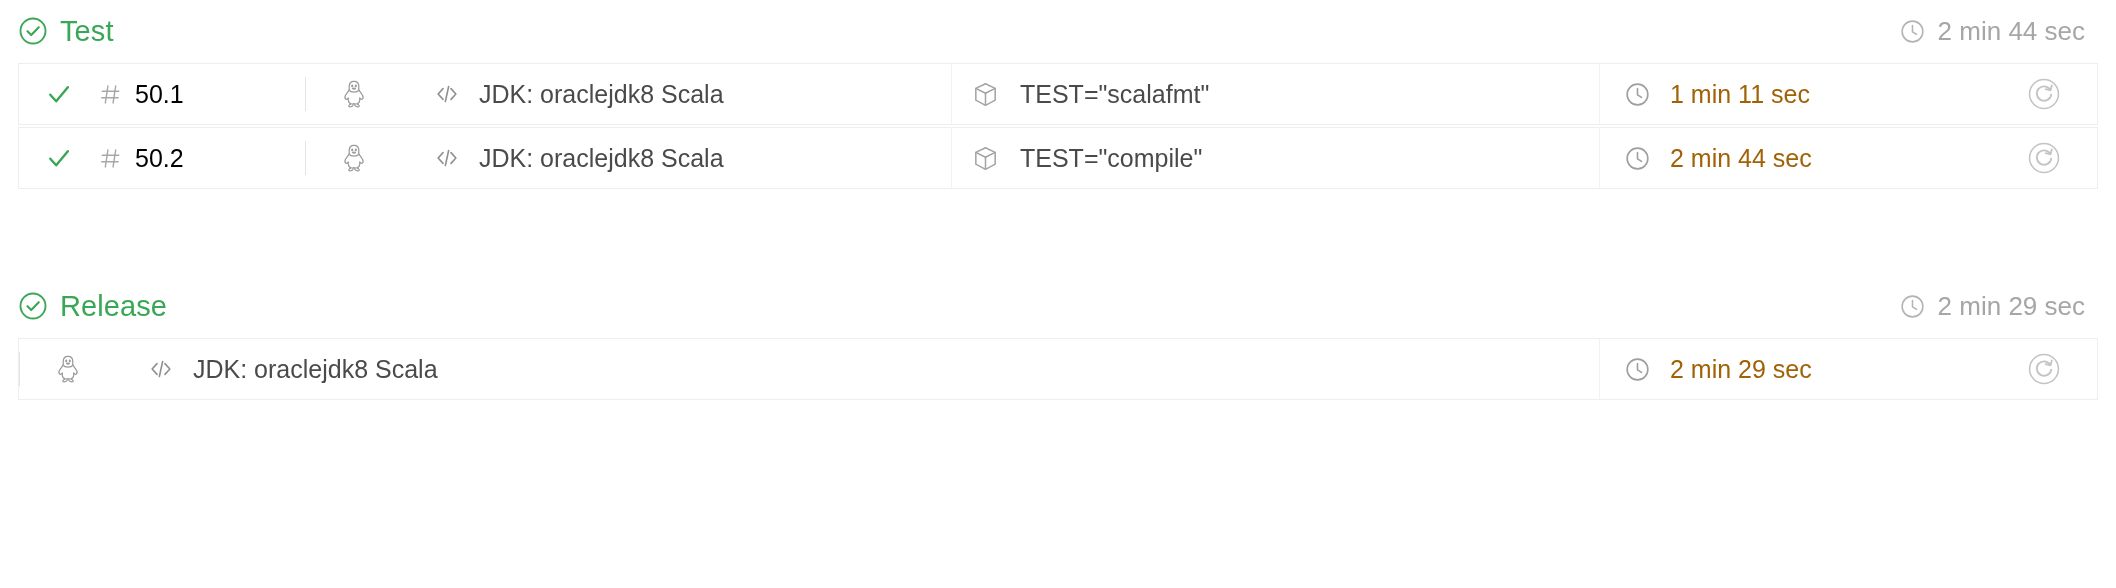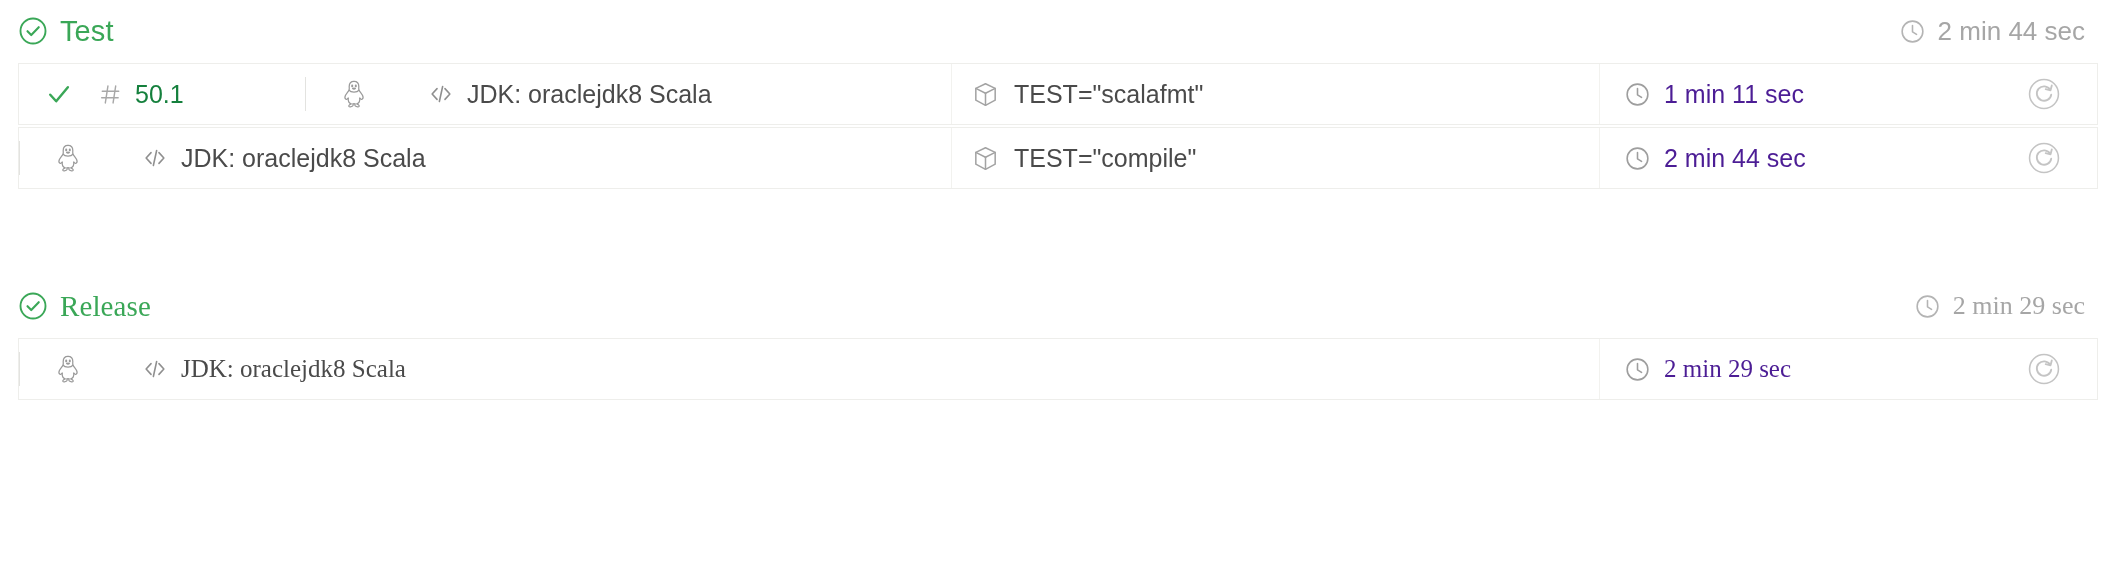--- a/index.html
+++ b/index.html
@@ -20,21 +20,20 @@
     padding: 0;
     box-sizing: border-box;
   }
 
   
   .stage {
     width: 100%;
   }
   .stage + .stage {
     margin-top: 86px;
-    font-family: Liberation Serif, serif;
   }
 
   .stage-header {
     display: flex;
     align-items: center;
     height: 58px;
     padding: 4px 22px 0 18px;
     box-sizing: border-box;
   }
   .stage-status-icon {
@@ -76,39 +75,40 @@
     border: 1px solid #eeeeeb;
     background: #ffffff;
     box-sizing: border-box;
   }
 
   .cell {
     display: flex;
     align-items: center;
     box-sizing: border-box;
     min-width: 0;
+    gap: 6px;
   }
 
   
   .cell-build {
     flex: 0 0 286px;
     padding-left: 26px;
     gap: 0;
   }
   .check-icon {
     width: 28px; height: 28px; flex: 0 0 28px; display: block;
     margin-right: 26px;
   }
   .hash-icon {
     width: 23px; height: 23px; flex: 0 0 23px; display:block;
     margin-right: 13px;
   }
   .build-number {
     font-size: 25px;
-    color: #15803d;
+    color: #000000;
     white-space: nowrap;
   }
 
   .col-divider {
     flex: 0 0 1px;
     width: 1px;
     background: #e3e3e0;
     margin: 13px 0;
   }
 
@@ -160,21 +160,21 @@
     flex: 0 0 392px;
     padding-left: 24px;
     border-left: 1px solid #f2f2ef;
   }
   .cell-duration .clock-icon {
     width: 27px; height: 27px; flex: 0 0 27px; display:block;
     margin-right: 13px;
   }
   .duration-text {
     font-size: 25px;
-    color: #4c1d95;
+    color: #a16207;
     white-space: nowrap;
   }
 
   
   .cell-action {
     flex: 0 0 106px;
     justify-content: center;
   }
   .restart-icon {
     width: 34px; height: 34px; flex: 0 0 34px; display:block;
@@ -253,20 +253,32 @@
           </div>
           <div class="cell cell-action">
             <svg viewBox="0 0 24 24" class="restart-icon" fill="none">
               <circle cx="12" cy="12" r="10.2" stroke="#c4c4c4" stroke-width="1.1"></circle>
               <path d="M16.4 9.0 A5.1 5.1 0 1 0 17.1 12.4" stroke="#c4c4c4" stroke-width="1.3" stroke-linecap="round"></path>
               <path d="M17.5 6.0 L16.6 9.4 L13.2 8.6" stroke="#c4c4c4" stroke-width="1.3" stroke-linecap="round" stroke-linejoin="round"></path>
             </svg>
           </div>
         </div>
         <div class="job-row">
+          <div class="cell cell-build">
+            <svg viewBox="0 0 24 24" class="check-icon" fill="none">
+              <path d="M4.5 12.6 L9.6 18.2 L19.6 6.2" stroke="#3aa757" stroke-width="2.1" stroke-linecap="round" stroke-linejoin="round"></path>
+            </svg>
+            <svg viewBox="0 0 24 24" class="hash-icon" fill="none">
+              <path d="M9.3 3.2 L6.6 20.8" stroke="#a8a8a8" stroke-width="1.5" stroke-linecap="round"></path>
+              <path d="M17.4 3.2 L14.7 20.8" stroke="#a8a8a8" stroke-width="1.5" stroke-linecap="round"></path>
+              <path d="M3.4 8.6 L20.6 8.6" stroke="#a8a8a8" stroke-width="1.5" stroke-linecap="round"></path>
+              <path d="M2.8 15.4 L20.0 15.4" stroke="#a8a8a8" stroke-width="1.5" stroke-linecap="round"></path>
+            </svg>
+            <span class="build-number">50.2</span>
+          </div>
           <div class="col-divider"></div>
           <div class="cell cell-config">
             <svg viewBox="0 0 32 32" class="tux-icon" fill="none">
               <path d="M16 3.4 C12.9 3.4 11.2 5.7 11.2 8.6 C11.2 10.1 11.5 11.2 11.0 12.2 C10.2 13.8 8.3 15.5 7.4 17.6 C6.6 19.4 6.9 20.7 7.9 21.2 C8.8 21.6 9.6 21.0 10.2 20.2" stroke="#9a9a9a" stroke-width="1.25" stroke-linejoin="round" stroke-linecap="round" fill="none"></path>
               <path d="M16 3.4 C19.1 3.4 20.8 5.7 20.8 8.6 C20.8 10.1 20.5 11.2 21.0 12.2 C21.8 13.8 23.7 15.5 24.6 17.6 C25.4 19.4 25.1 20.7 24.1 21.2 C23.2 21.6 22.4 21.0 21.8 20.2" stroke="#9a9a9a" stroke-width="1.25" stroke-linejoin="round" stroke-linecap="round" fill="none"></path>
               <path d="M10.2 20.2 C10.0 22.6 11.0 25.0 13.0 25.9 M21.8 20.2 C22.0 22.6 21.0 25.0 19.0 25.9" stroke="#9a9a9a" stroke-width="1.25" stroke-linejoin="round" stroke-linecap="round" fill="none"></path>
               <path d="M11.0 12.2 C11.0 12.2 12.4 14.2 16 14.2 C19.6 14.2 21.0 12.2 21.0 12.2" stroke="#9a9a9a" stroke-width="1.25" stroke-linejoin="round" stroke-linecap="round" fill="none"></path>
               <ellipse cx="14.2" cy="8" rx="1.05" ry="1.45" fill="#9a9a9a"></ellipse>
               <ellipse cx="17.8" cy="8" rx="1.05" ry="1.45" fill="#9a9a9a"></ellipse>
               <path d="M14.6 10.5 C15.2 11.4 16.8 11.4 17.4 10.5 C16.8 9.9 15.2 9.9 14.6 10.5 Z" stroke="#9a9a9a" stroke-width="1.25" stroke-linejoin="round" stroke-linecap="round" fill="none"></path>

